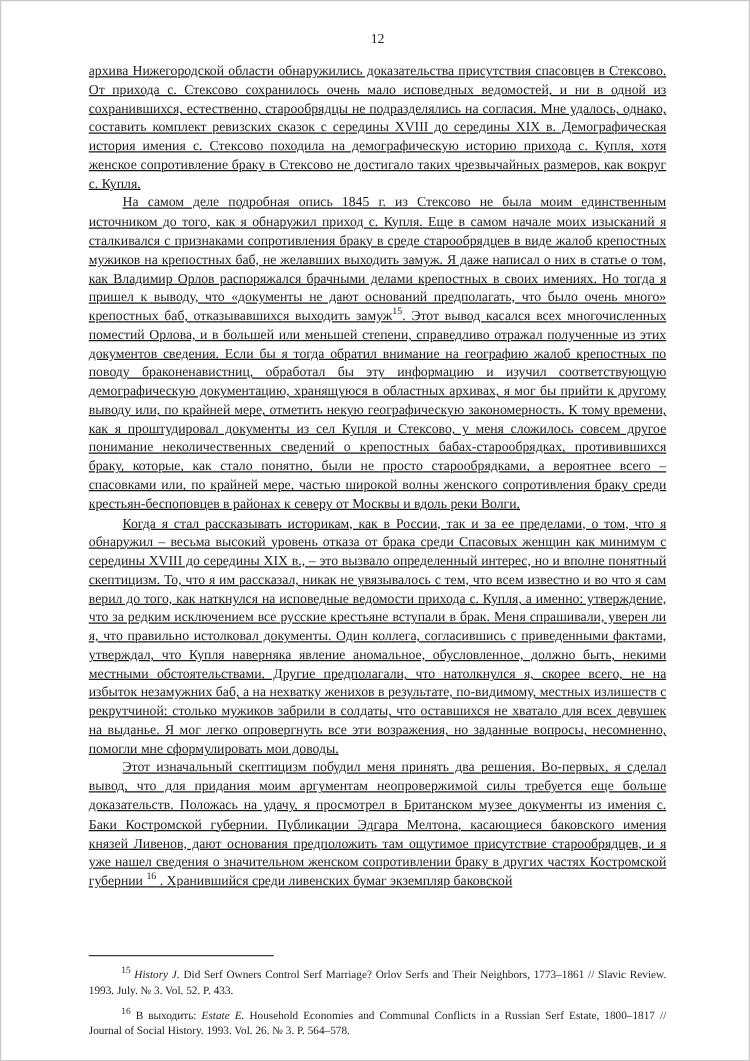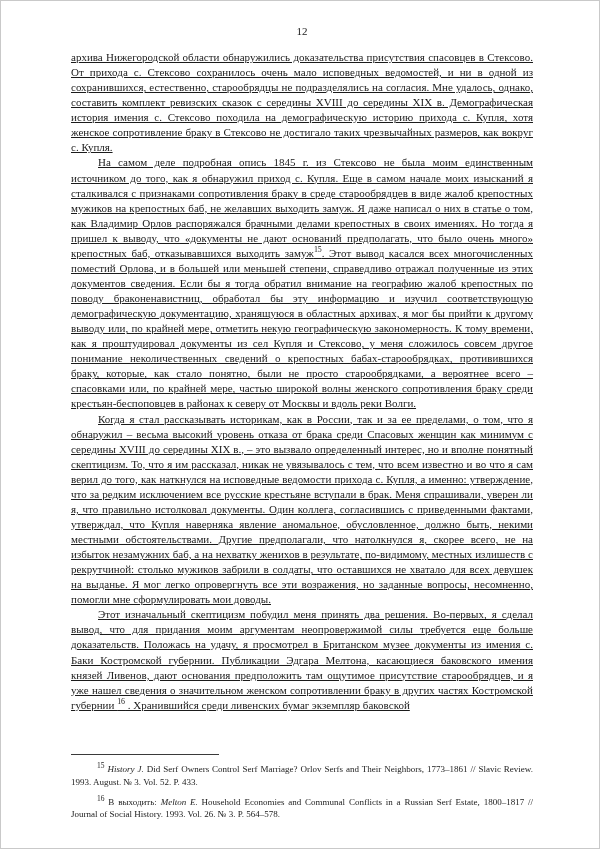--- a/index.html
+++ b/index.html
@@ -6,21 +6,21 @@
     margin: 0;
     padding: 0;
     background: #ffffff;
   }
   .page {
     box-sizing: border-box;
     width: 600px;
     height: 849px;
     background: #ffffff;
     border: 1px solid #c9c9c9;
-    padding: 24px 66px 28px 70px;
+    padding: 24px 66px 18px 70px;
     display: flex;
     flex-direction: column;
     font-family: "Liberation Serif", "DejaVu Serif", serif;
     color: #1b1b1b;
     overflow: hidden;
   }
   .page-number {
     text-align: center;
     font-size: 11px;
     margin-bottom: 13px;
@@ -85,19 +85,19 @@
     <p class="para"><span>Когда я стал рассказывать историкам, как в России, так и за ее пределами, о том, что я обнаружил – весьма высокий уровень отказа от брака среди Спасовых женщин как минимум с середины XVIII до середины XIX в., – это вызвало определенный интерес, но и вполне понятный скептицизм. То, что я им рассказал, никак не увязывалось с тем, что всем известно и во что я сам верил до того, как наткнулся на исповедные ведомости прихода с. Купля, а именно: утверждение, что за редким исключением все русские крестьяне вступали в брак. Меня спрашивали, уверен ли я, что правильно истолковал документы. Один коллега, согласившись с приведенными фактами, утверждал, что Купля наверняка явление аномальное, обусловленное, должно быть, некими местными обстоятельствами. Другие предполагали, что натолкнулся я, скорее всего, не на избыток незамужних баб, а на нехватку женихов в результате, по-видимому, местных излишеств с рекрутчиной: столько мужиков забрили в солдаты, что оставшихся не хватало для всех девушек на выданье. Я мог легко опровергнуть все эти возражения, но заданные вопросы, несомненно, помогли мне сформулировать мои доводы.</span></p>
 
     <p class="para"><span>Этот изначальный скептицизм побудил меня принять два решения. Во-первых, я сделал вывод, что для придания моим аргументам неопровержимой силы требуется еще больше доказательств. Положась на удачу, я просмотрел в Британском музее документы из имения с. Баки Костромской губернии. Публикации Эдгара Мелтона, касающиеся баковского имения князей Ливенов, дают основания предположить там ощутимое присутствие старообрядцев, и я уже нашел сведения о значительном женском сопротивлении браку в других частях Костромской губернии </span><sup class="fnref">16</sup><span> . Хранившийся среди ливенских бумаг экземпляр баковской</span></p>
 
   </div>
 
   <div class="footnotes">
 
     <div class="fn-rule"></div>
 
-    <p class="footnote"><sup class="fn-num">15</sup> <i class="fn-author">History J.</i> <span>Did Serf Owners Control Serf Marriage? Orlov Serfs and Their Neighbors, 1773–1861 // Slavic Review. 1993. August. № 3. Vol. 52. P. 433.</span></p>
+    <p class="footnote"><sup class="fn-num">15</sup> <i class="fn-author">History J.</i> <span>Did Serf Owners Control Serf Marriage? Orlov Serfs and Their Neighbors, 1773–1861 // Slavic Review. 1993. July. № 3. Vol. 52. P. 433.</span></p>
 
-    <p class="footnote"><sup class="fn-num">16</sup> <span>В выходить:</span> <i class="fn-author">Melton E.</i> <span>Household Economies and Communal Conflicts in a Russian Serf Estate, 1800–1817 // Journal of Social History. 1993. Vol. 26. № 3. P. 564–578.</span></p>
+    <p class="footnote"><sup class="fn-num">16</sup> <span>В выходить:</span> <i class="fn-author">Estate E.</i> <span>Household Economies and Communal Conflicts in a Russian Serf Estate, 1800–1817 // Journal of Social History. 1993. Vol. 26. № 3. P. 564–578.</span></p>
 
   </div>
 
 </div>
 
 </body></html>

